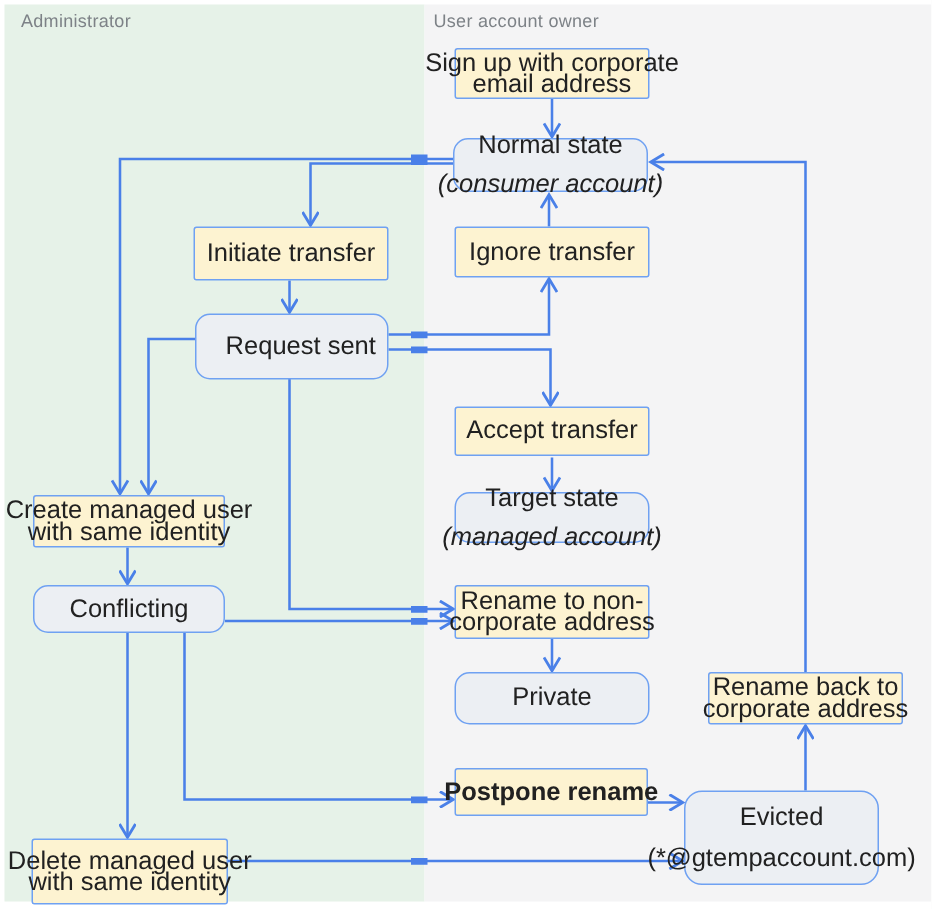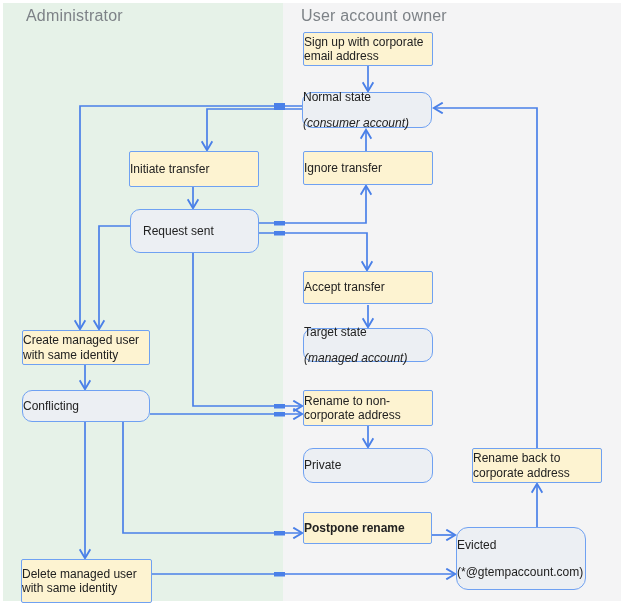--- a/index.html
+++ b/index.html
@@ -4,29 +4,29 @@
 <style>
   html,body{margin:0;padding:0;background:#ffffff;}
   .canvas{
     position:relative;width:621px;height:606px;background:#ffffff;overflow:hidden;
     font-family:"Liberation Sans", sans-serif;color:var(--text,#212121);
   }
   .lane{position:absolute;top:3px;height:598px;}
   .lane-admin{left:3px;width:280px;background:var(--lane_admin_bg,#e6f2e8);}
   .lane-user{left:283px;width:338px;background:var(--lane_user_bg,#f4f4f5);}
   .lane-label{
-    position:absolute;top:7px;font-size:16px;color:var(--lane_label,#7d8287);
-    letter-spacing:.2px;white-space:nowrap;margin-left:12px;
+    position:absolute;top:7px;font-size:12px;color:var(--lane_label,#7d8287);
+    letter-spacing:.2px;white-space:nowrap;
   }
   .lane-label.admin{left:14px;}
   .lane-label.user{left:289px;}
   svg.edges{position:absolute;left:0;top:0;pointer-events:none;}
   .node{
-    position:absolute;display:flex;flex-direction:column;align-items:flex-start;justify-content:center;
-    font-size:12px;line-height:14.5px;text-align:center;box-sizing:border-box;
+    position:absolute;display:flex;flex-direction:column;align-items:center;justify-content:center;
+    font-size:17px;line-height:14.5px;text-align:center;box-sizing:border-box;
     border:1.6px solid var(--node_border,#6fa1f2);
   }
   .node.action{background:var(--node_yellow_fill,#fcf2d0);border-radius:2px;}
   .node.state{background:var(--node_gray_fill,#eceff3);border-radius:10px;gap:12px;}
   .node.state.big{border-radius:12px;}
   .node .ln{display:block;white-space:nowrap;}
   .node .ital{font-style:italic;}
 </style>
 </head>
 <body>

